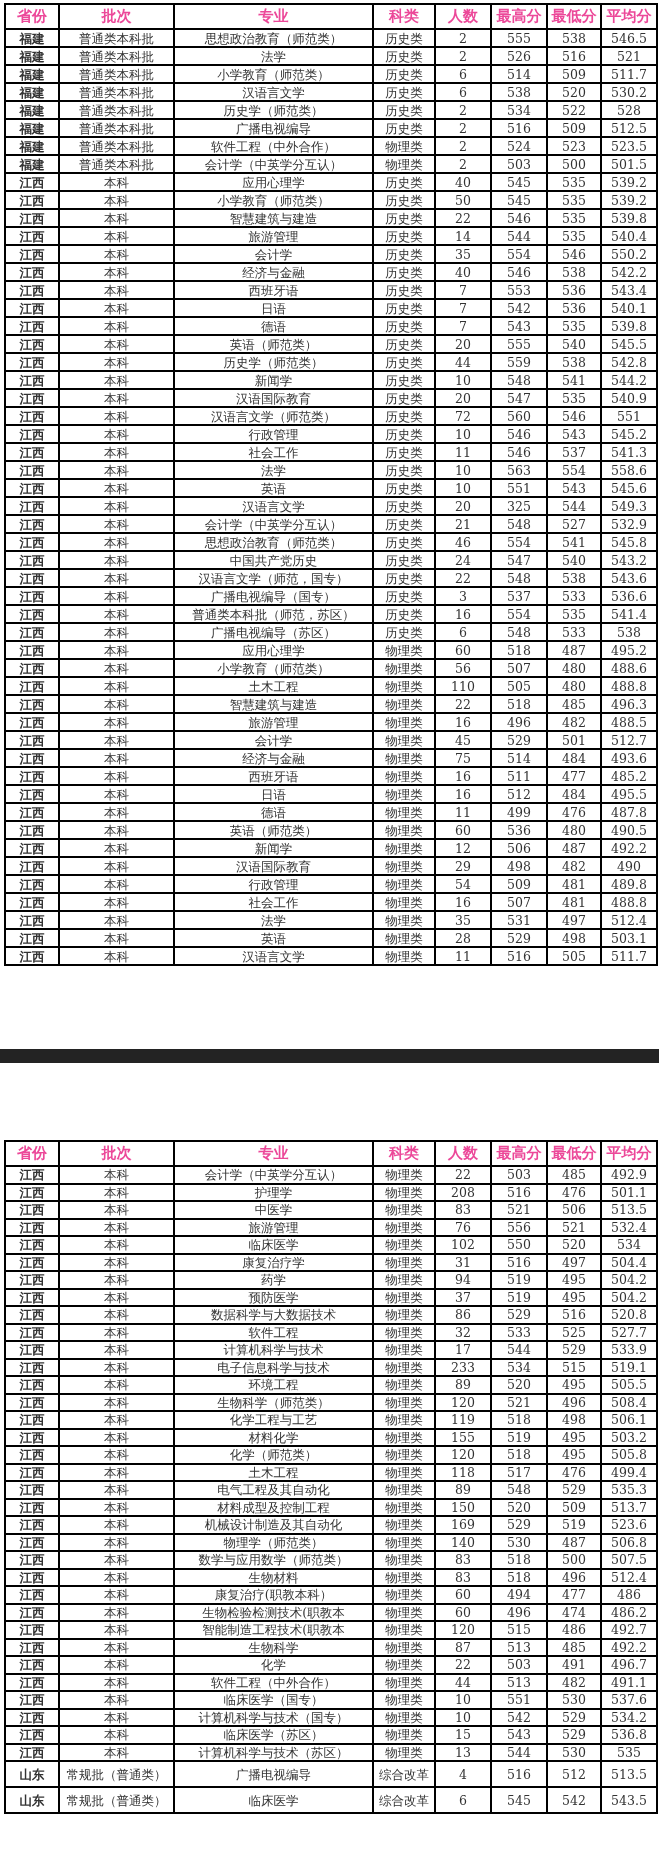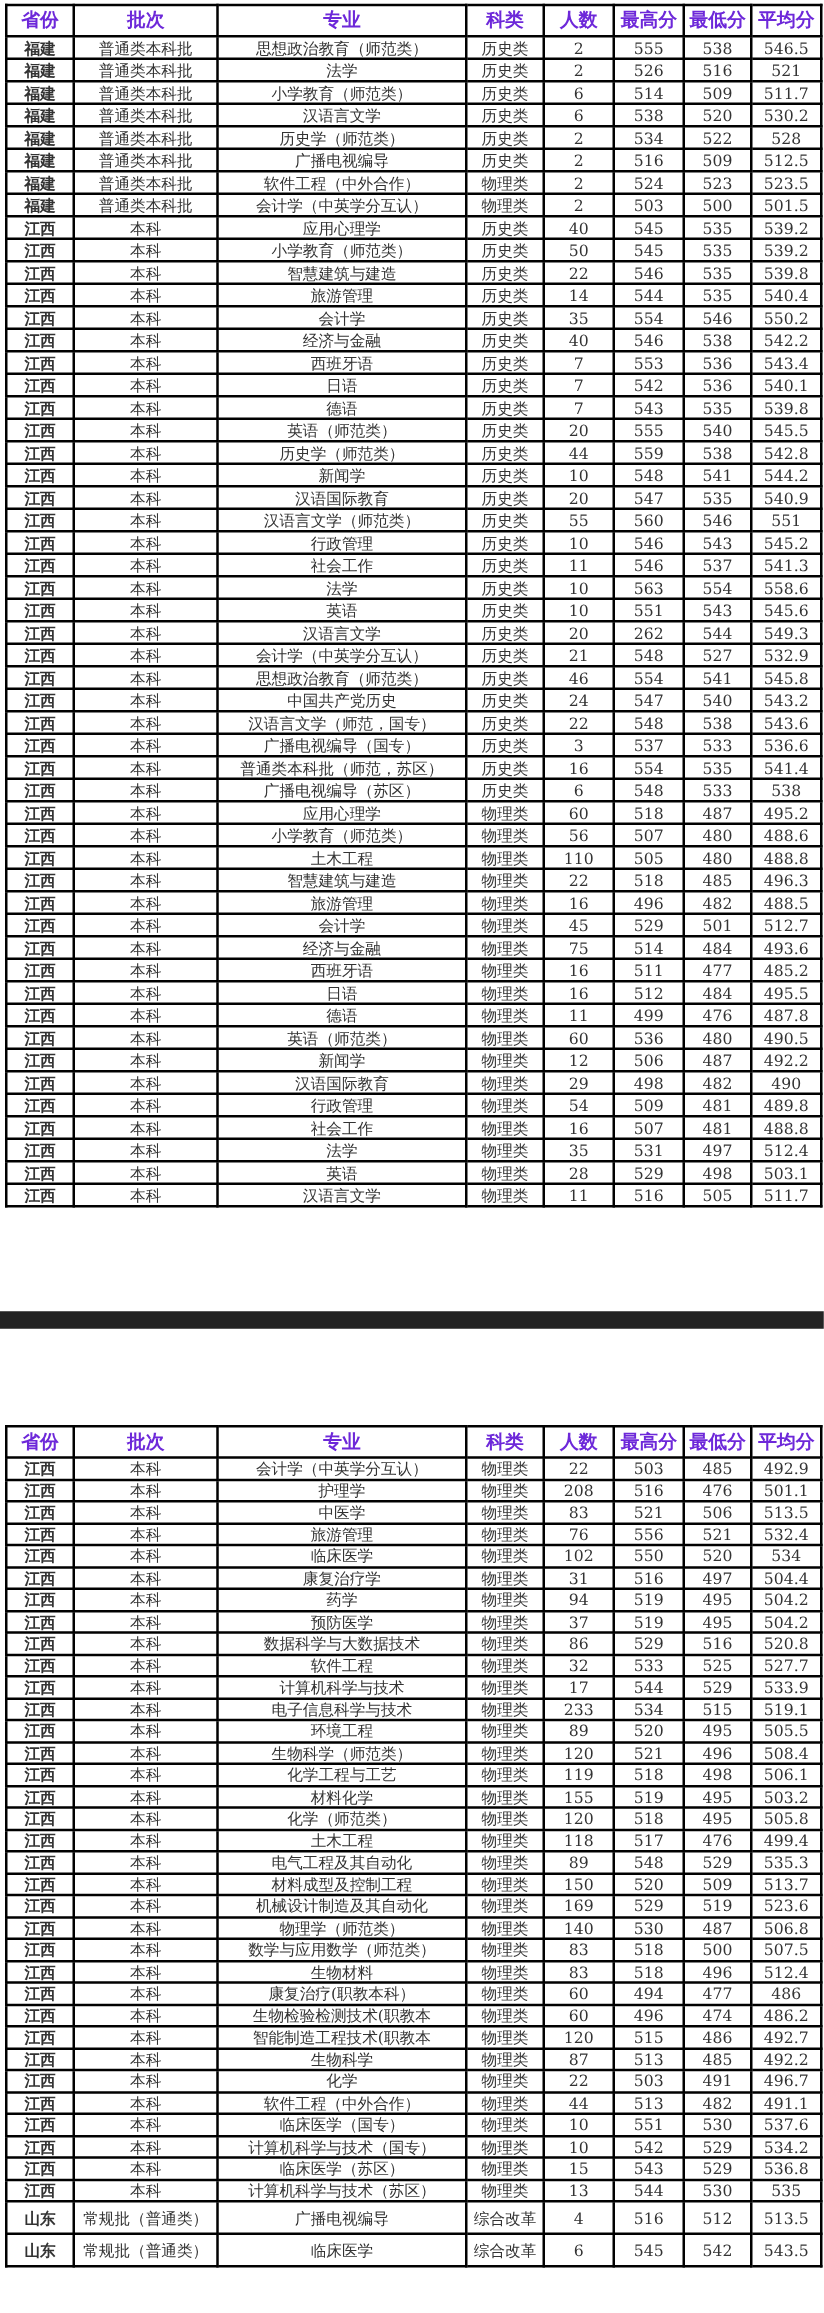--- a/index.html
+++ b/index.html
@@ -2,21 +2,21 @@
 <html><head>
 <meta charset="utf-8">
 <style>
   html, body { margin: 0; padding: 0; background: #ffffff; }
   body { width: 659px; height: 1850px; position: relative; overflow: hidden;
          font-family: "DejaVu Serif", "Liberation Serif", serif; color: #222; }
   table.scores { position: absolute; left: 4px; width: 652px; border-collapse: collapse; table-layout: fixed; }
   table.scores th, table.scores td { border: 2px solid #000; padding: 0; text-align: center; vertical-align: middle;
          white-space: nowrap; overflow: hidden; }
   table.scores th { height: 23px; font-family: "DejaVu Sans", "Liberation Sans", sans-serif; font-weight: bold;
-         font-size: 15px; color: #6d28d9; }
+         font-size: 15px; color: #ec4899; }
   table.scores td { height: 16px; font-size: 12.5px; line-height: 15px; color: #333; }
   td.prov { font-family: "DejaVu Sans", "Liberation Sans", sans-serif; font-weight: bold; color: #000; font-size: 13px; }
   td.wrap { white-space: normal; line-height: 13px; height: 25px; }
   #table-1 { top: 3px; }
   #table-2 { top: 1140px; }
   #table-2 td { height: 15.5px; }
   #table-2 tr.tall td { height: 24px; }
   .divider { position: absolute; left: 0; top: 1049px; width: 659px; height: 14px; background: #232323; }
   col.c1 { width: 54px; } col.c2 { width: 115px; } col.c3 { width: 199px; } col.c4 { width: 62px; }
   col.c5 { width: 56px; } col.c6 { width: 56px; } col.c7 { width: 54px; } col.c8 { width: 56px; }
@@ -256,21 +256,21 @@
         <td>20</td>
         <td>547</td>
         <td>535</td>
         <td>540.9</td>
       </tr>
       <tr>
         <td class="prov">江西</td>
         <td>本科</td>
         <td>汉语言文学（师范类）</td>
         <td>历史类</td>
-        <td>55</td>
+        <td>72</td>
         <td>560</td>
         <td>546</td>
         <td>551</td>
       </tr>
       <tr>
         <td class="prov">江西</td>
         <td>本科</td>
         <td>行政管理</td>
         <td>历史类</td>
         <td>10</td>
@@ -307,21 +307,21 @@
         <td>551</td>
         <td>543</td>
         <td>545.6</td>
       </tr>
       <tr>
         <td class="prov">江西</td>
         <td>本科</td>
         <td>汉语言文学</td>
         <td>历史类</td>
         <td>20</td>
-        <td>262</td>
+        <td>325</td>
         <td>544</td>
         <td>549.3</td>
       </tr>
       <tr>
         <td class="prov">江西</td>
         <td>本科</td>
         <td>会计学（中英学分互认）</td>
         <td>历史类</td>
         <td>21</td>
         <td>548</td>

